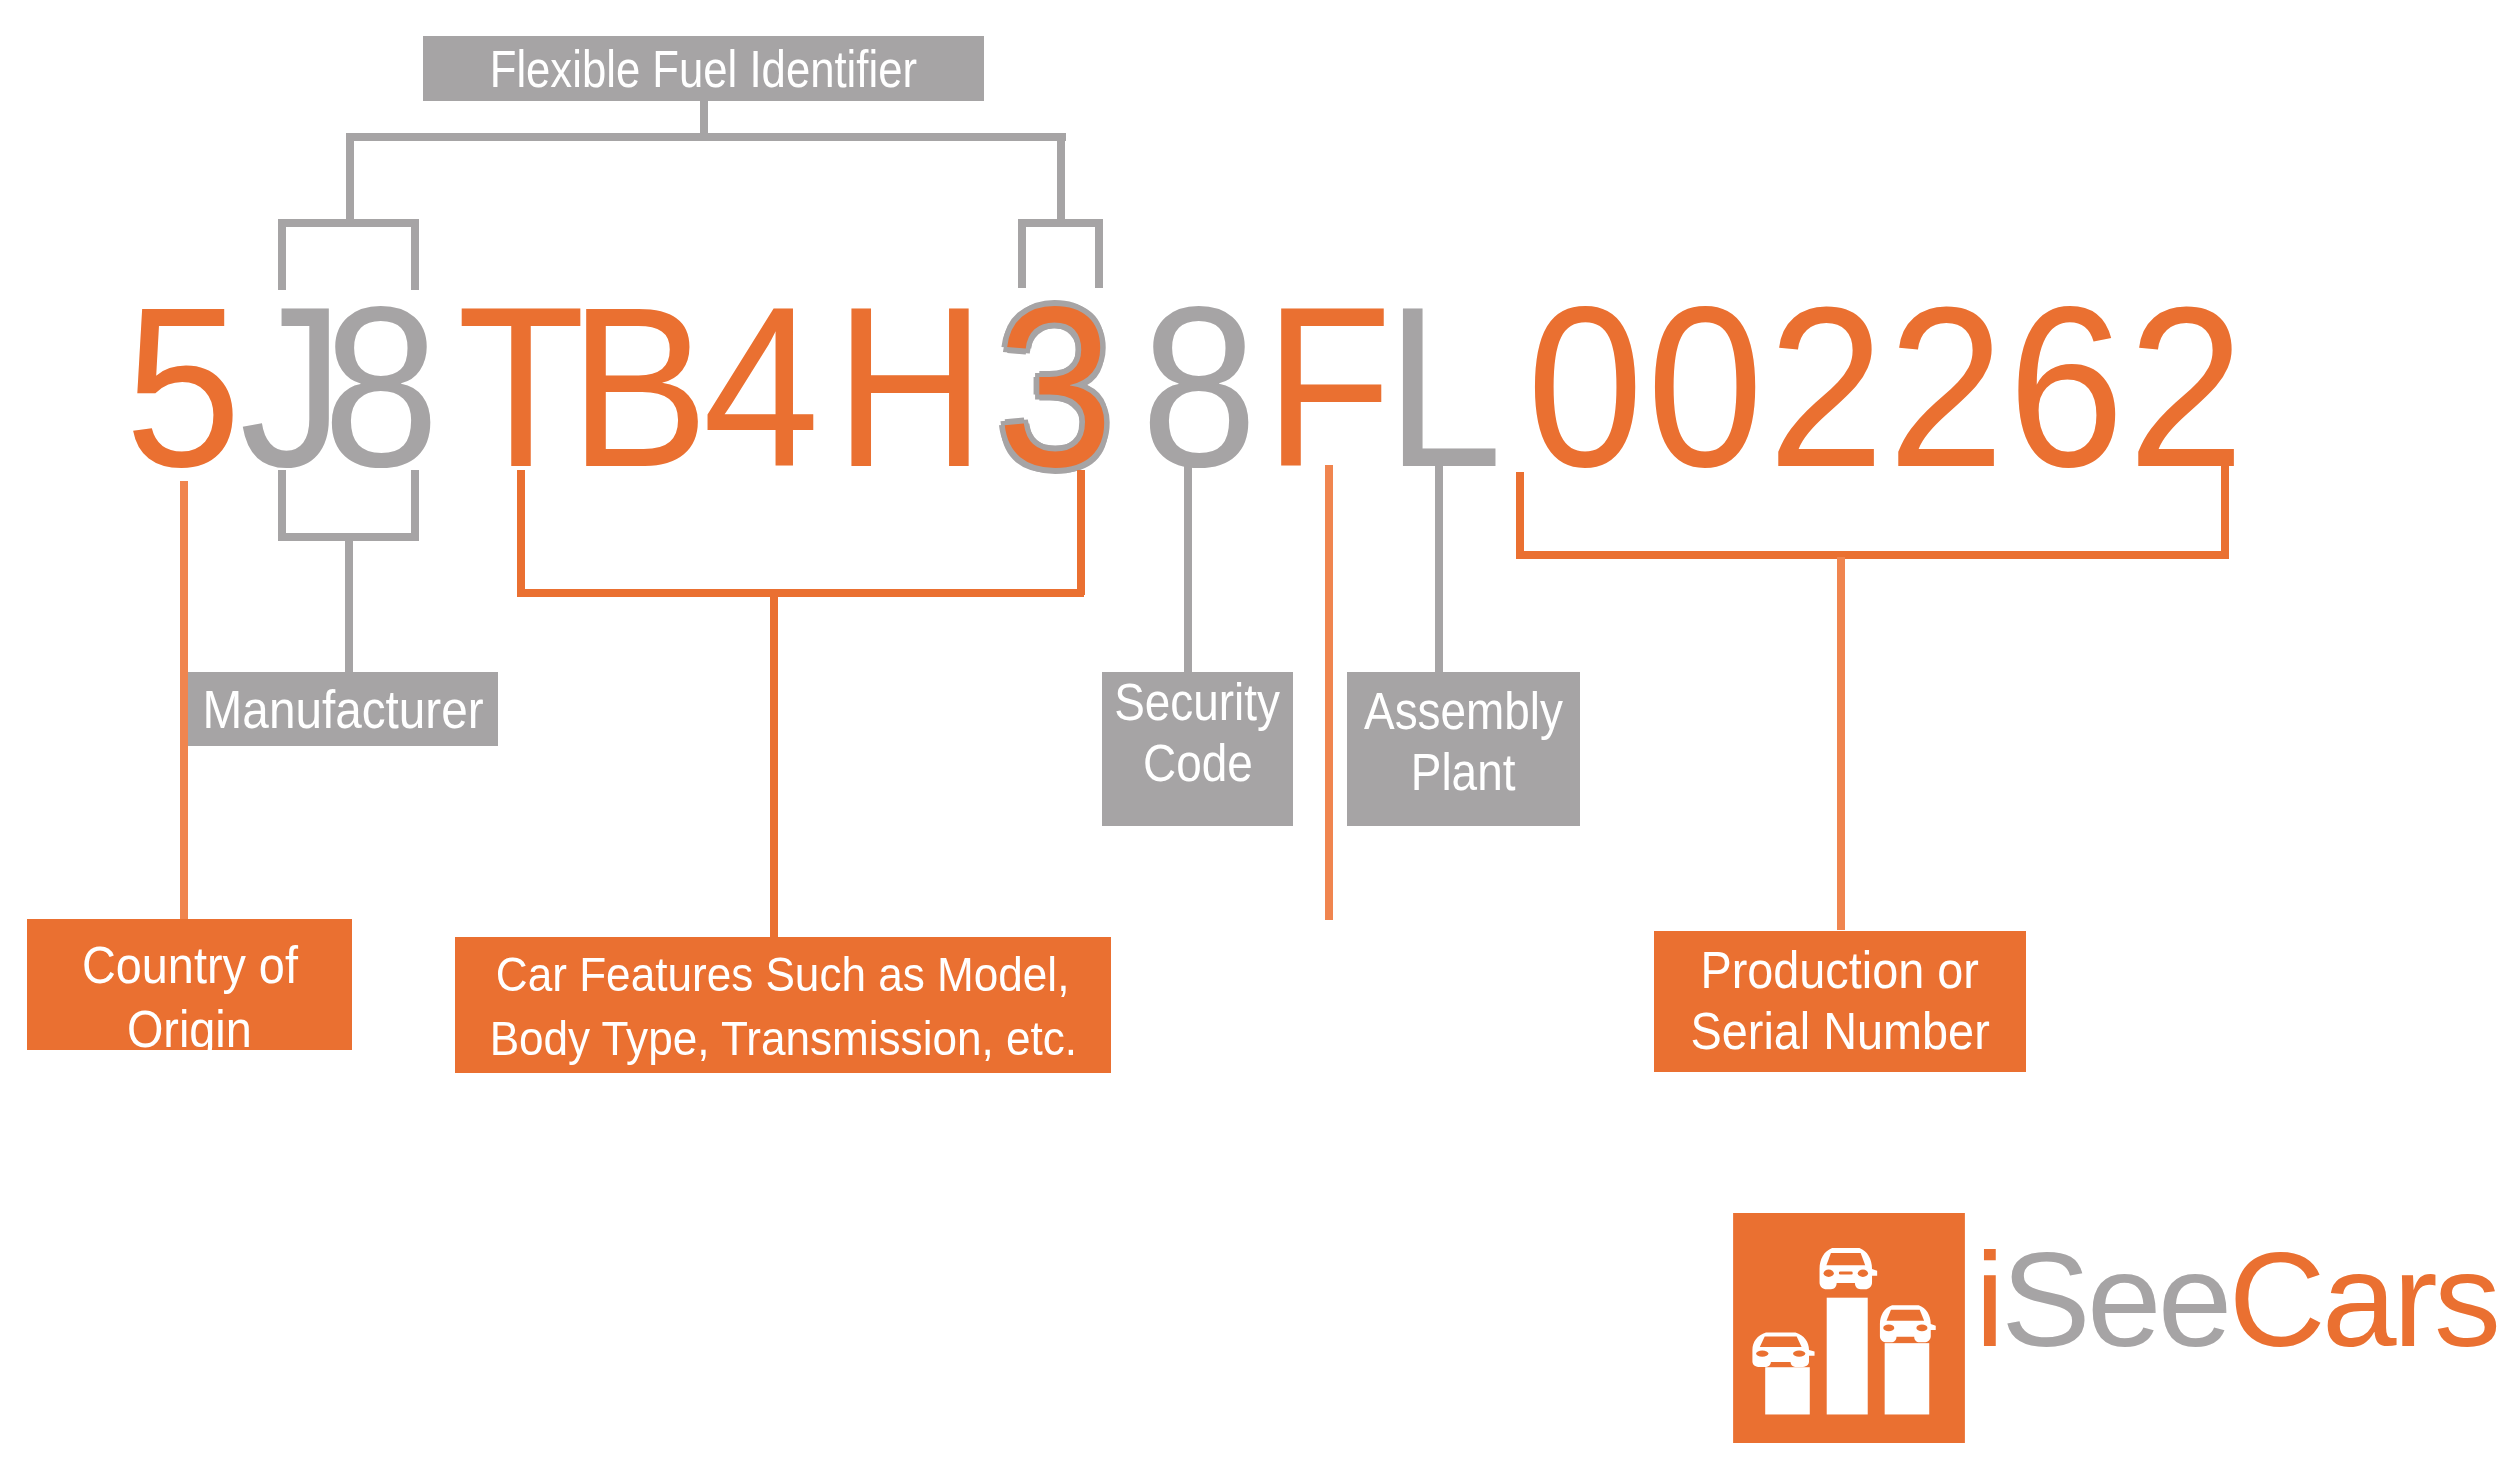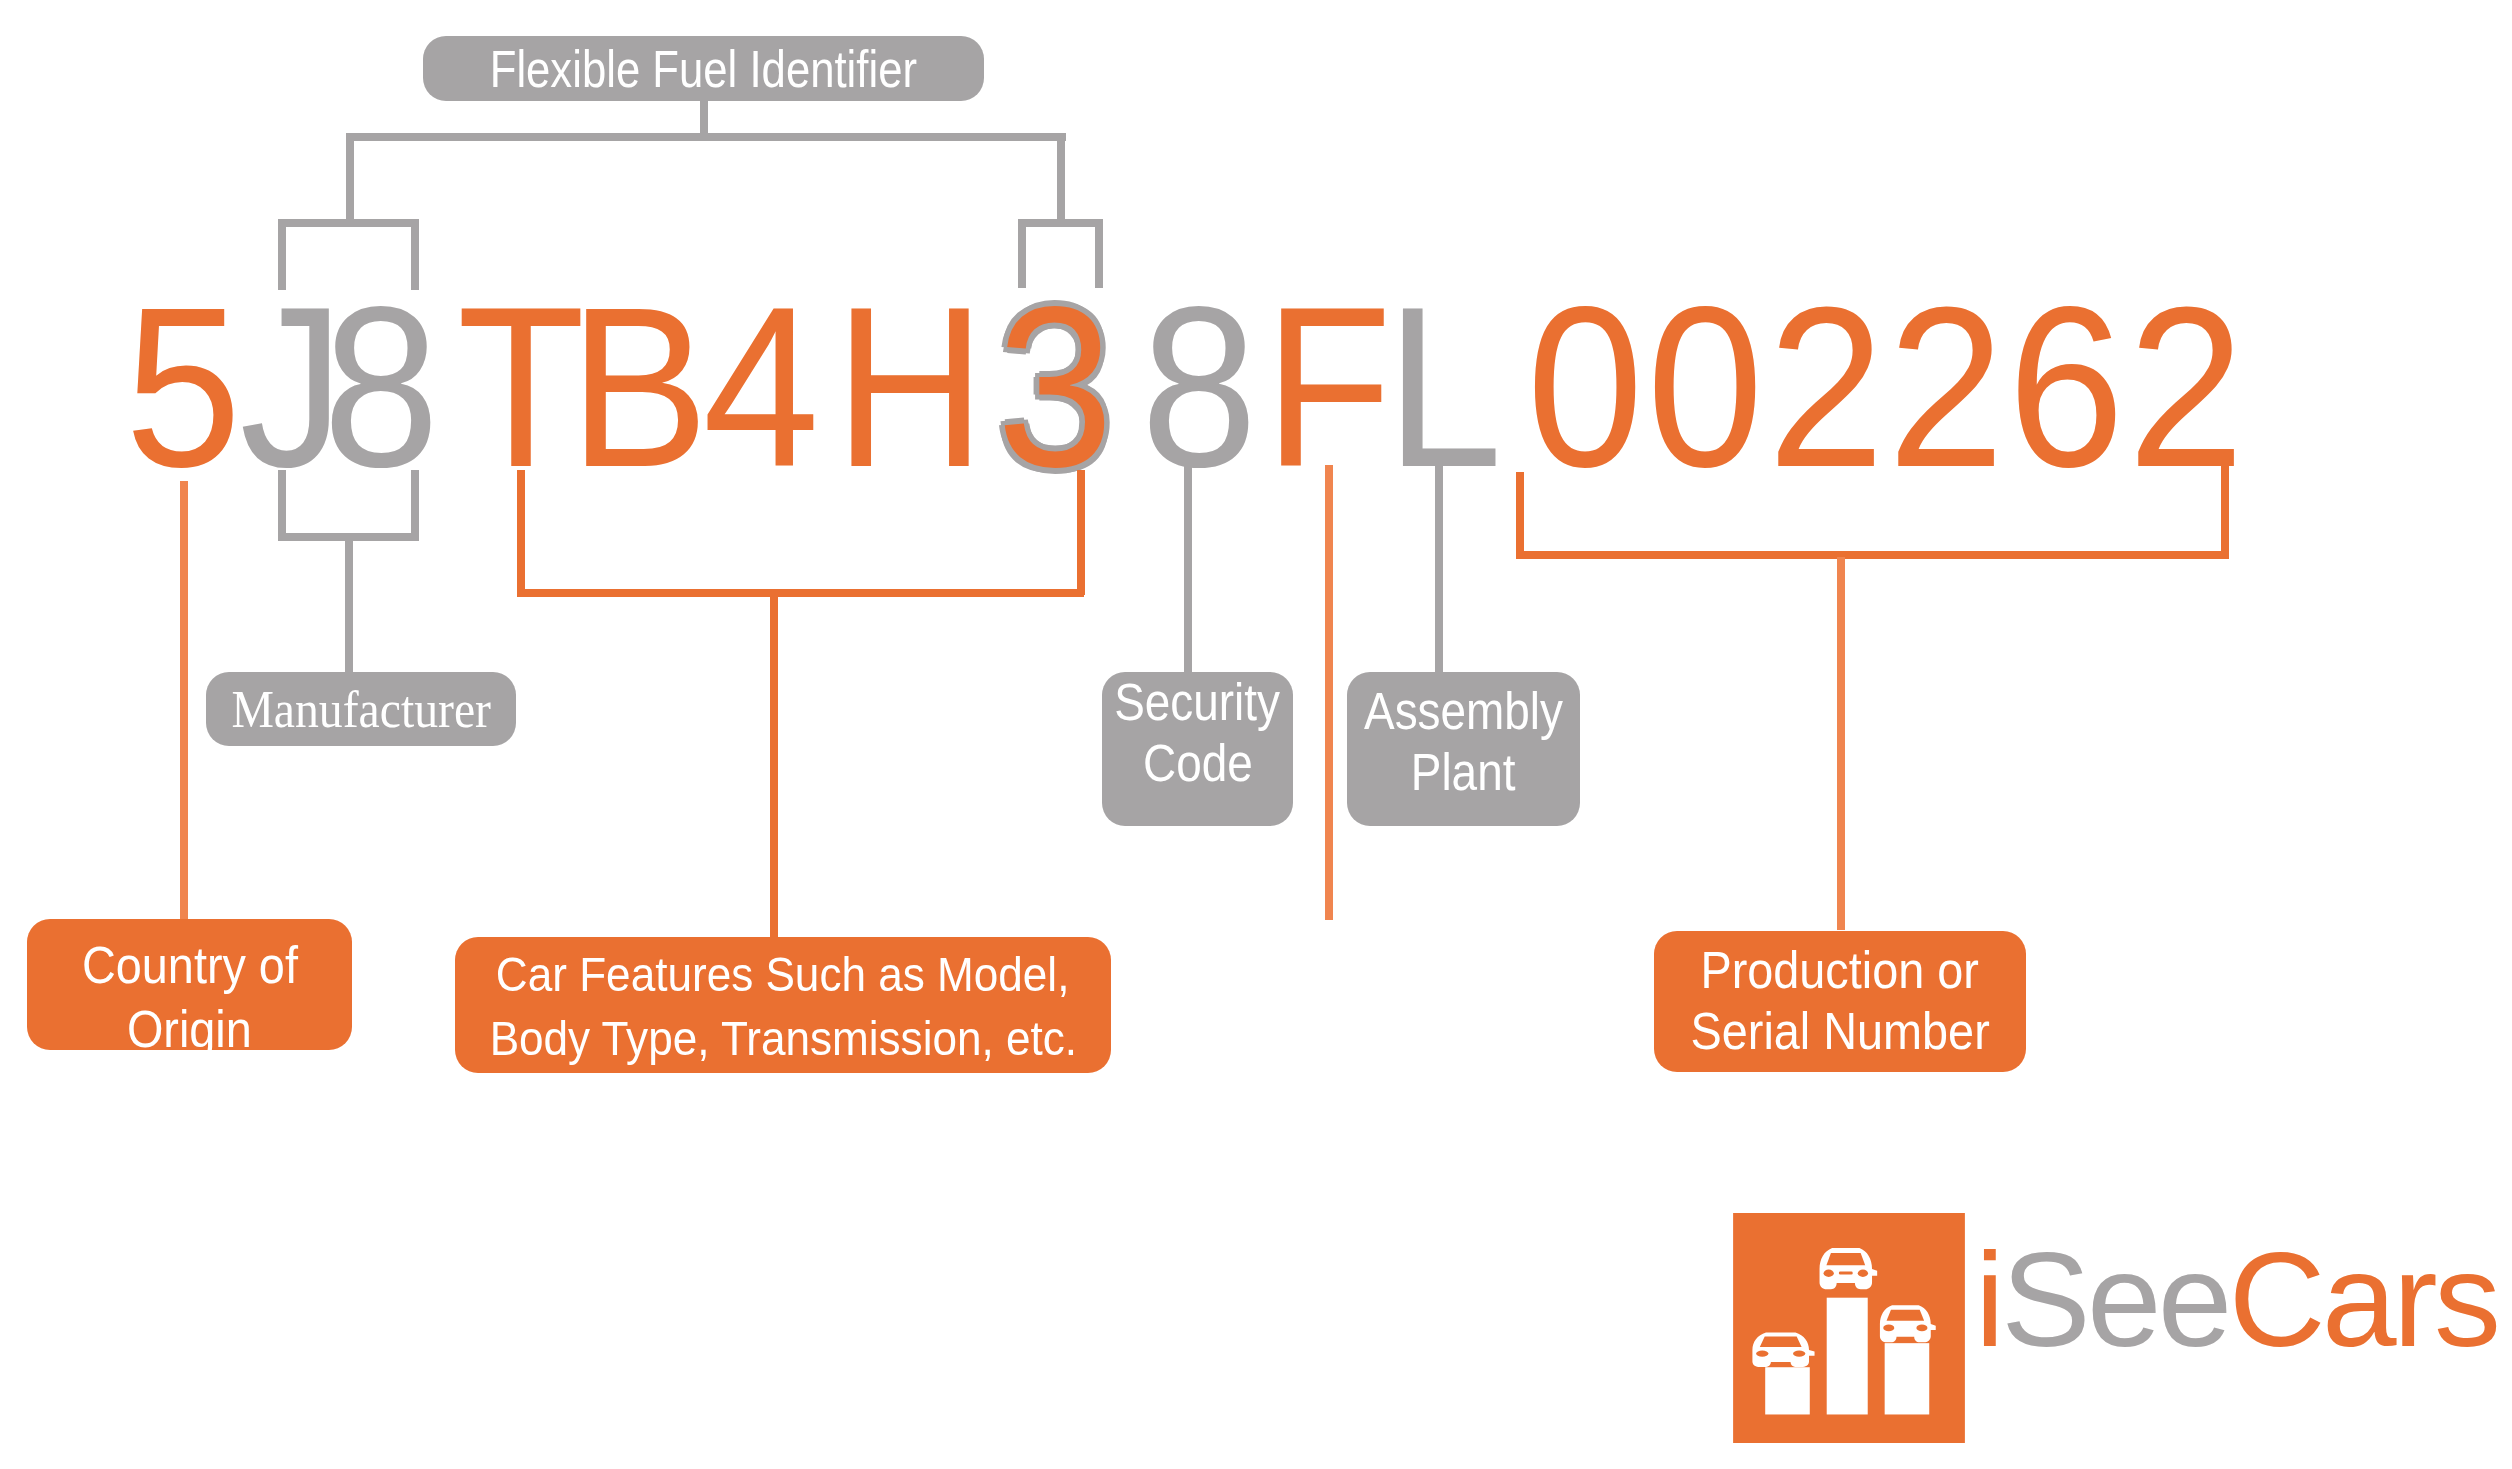--- a/index.html
+++ b/index.html
@@ -10,28 +10,28 @@
   #canvas{
     position:relative;width:2512px;height:1469px;background:var(--bg);
     font-family:"Liberation Sans",sans-serif;overflow:hidden;
   }
   
   .line{position:absolute;}
   .line.gray{background:var(--gray);}
   .line.orange{background:var(--orange);}
   .line.olight{background:var(--olight);}
   
-  .box{position:absolute;display:flex;flex-direction:column;align-items:center;color:var(--white);border-radius:23px;}
+  .box{position:absolute;display:flex;flex-direction:column;align-items:center;color:var(--white);}
   .box.graybox{background:var(--gray);}
   .box.orangebox{background:var(--orange);}
   .box .bl{display:block;white-space:nowrap;transform:scaleX(.9);transform-origin:50% 50%;}
   
   #flexible-box{left:423px;top:36px;width:561px;height:65px;justify-content:center;}
   #flexible-box .bl{font-size:52px;transform:scaleX(.84);}
-  #manufacturer-box{left:206px;top:672px;width:310px;height:74px;justify-content:center;font-family:Liberation Serif, serif;}
+  #manufacturer-box{left:188px;top:672px;width:310px;height:74px;justify-content:center;}
   #manufacturer-box .bl{font-size:53px;}
   #security-box{left:1102px;top:672px;width:191px;height:154px;}
   #security-box .bl{font-size:51px;line-height:61px;}
   #assembly-box{left:1347px;top:672px;width:233px;height:154px;padding-top:9px;}
   #assembly-box .bl{font-size:51px;line-height:61px;}
   #country-box{left:27px;top:919px;width:325px;height:131px;padding-top:14.2px;}
   #country-box .bl{font-size:52px;line-height:64px;}
   #features-box{left:455px;top:937px;width:656px;height:136px;padding-top:5.3px;}
   #features-box .bl{font-size:49px;line-height:64px;}
   #vehicle-box{left:1236px;top:920px;width:171px;height:149px;padding-top:12.5px;}

